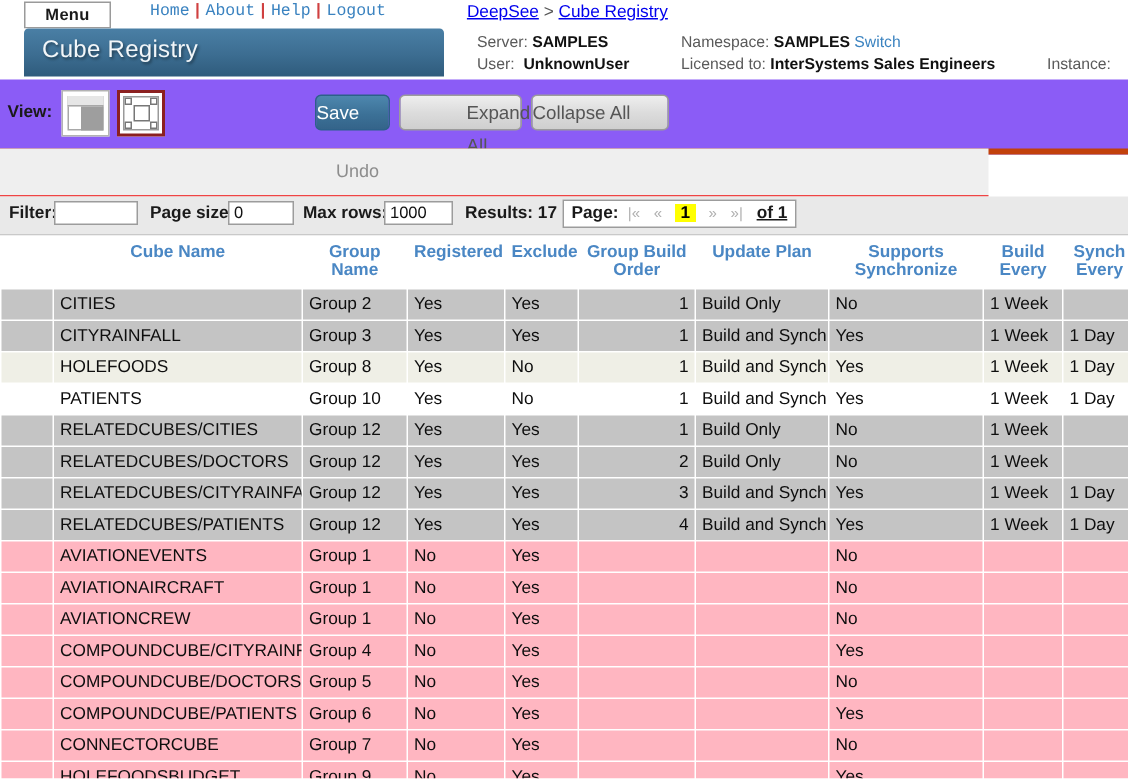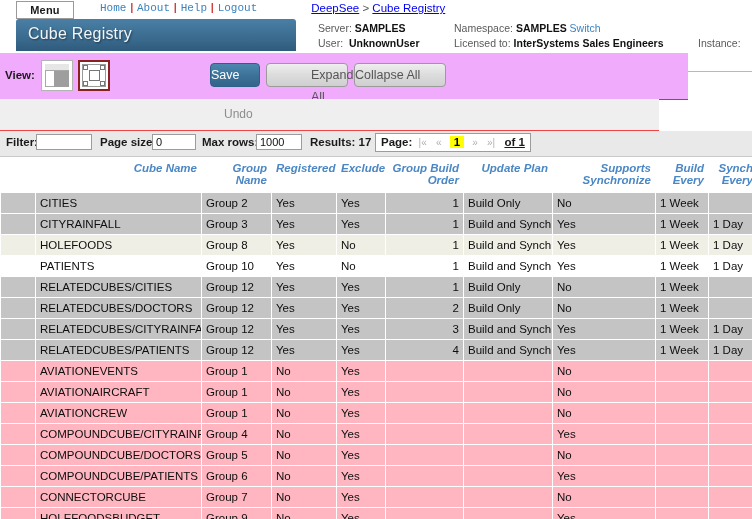--- a/index.html
+++ b/index.html
@@ -95,23 +95,23 @@
     position: absolute;
     left: 0; top: 52px;
     width: 752px; height: 1px;
     background: #b9b9b9;
   }
 
   
   .toolbar {
     position: absolute;
     left: 0; top: 53px;
-    width: 688px; height: 46px;
-    background: #f0abfc;
-    border-bottom: 1px solid #c2410c;
+    width: 752px; height: 46px;
+    background: #8b5cf6;
+    border-bottom: 4px solid #c2410c;
   }
   .view-label {
     position: absolute; left: 5px; top: 16px;
     font-size: 11.5px; font-weight: bold; color: #1a1a1a;
   }
   .viewicon {
     position: absolute;
     top: 7px;
     width: 32px; height: 31px;
     box-sizing: border-box;
@@ -219,27 +219,26 @@
     width: 752px;
     height: 362px;
     overflow: hidden;
     background: #fff;
   }
   table.grid { border-collapse: separate; border-spacing: 1px 1px; width: 752px; table-layout: fixed; }
   table.grid th {
     font-size: 11.5px;
     font-weight: bold;
     color: #4a87c4;
-    text-align: right;
+    text-align: center;
     vertical-align: top;
     padding: 4px 4px 6px 4px;
     background: #ffffff;
     line-height: 12px;
     white-space: normal;
-    font-style: italic;
   }
   table.grid td {
     font-size: 11.5px;
     color: #0e0e0e;
     padding: 2px 4px;
     height: 16px;
     white-space: nowrap;
     overflow: hidden;
     text-overflow: clip;
     line-height: 14px;

